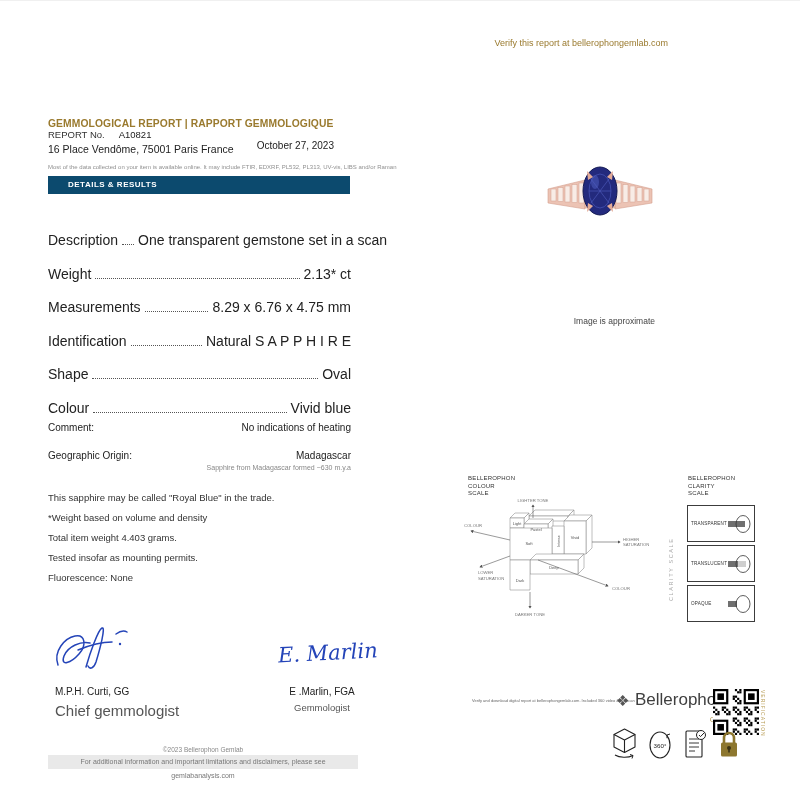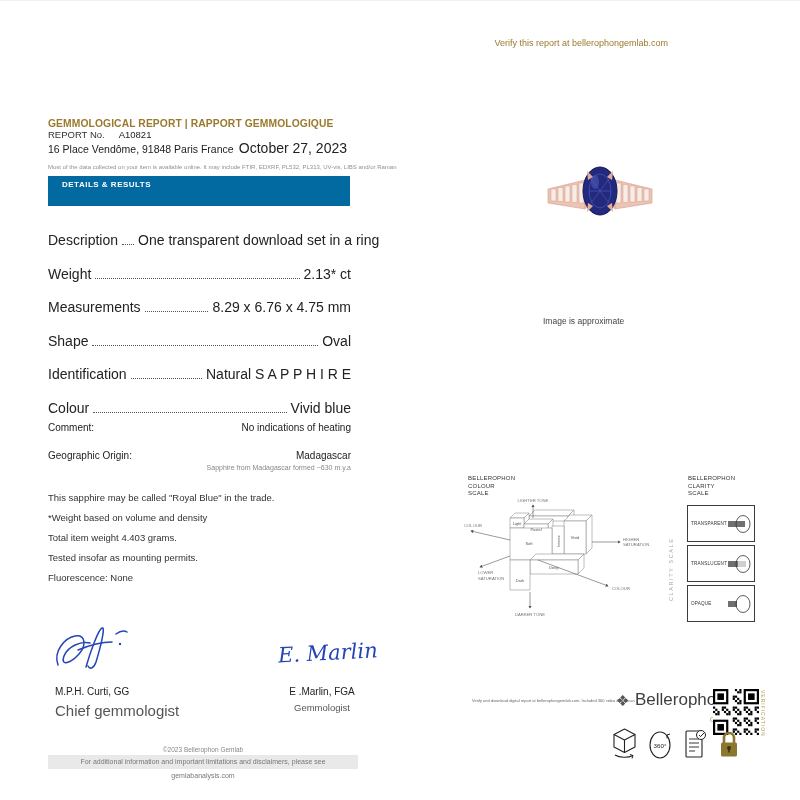--- a/index.html
+++ b/index.html
@@ -10,25 +10,25 @@
   
   .verify-top{top:37px;right:132px;font-size:9px;color:#9a7a2e;}
 
   
   .header{left:48px;top:117px;width:302px;}
   .h-row1{display:flex;justify-content:space-between;align-items:baseline;flex-direction:column;}
   .rpt-title{font-size:10.3px;font-weight:bold;color:#9a7a2e;letter-spacing:.1px;white-space:nowrap;}
   .repno{font-size:9.5px;color:#333;white-space:nowrap;}
   .repno .repval{margin-left:14px;color:#222;}
   .company{font-size:10.5px;margin-top:3px;}
-  .hdr-date{position:absolute;right:3px;top:22px;font-size:14px;color:#222;}
+  .hdr-date{position:absolute;right:16px;top:22px;font-size:10px;color:#222;}
   .address{font-size:10.5px;margin-top:3px;}
   .data-note{font-size:6px;color:#909090;margin-top:9px;white-space:nowrap;}
-  .section-bar{margin-top:6px;height:30px;line-height:17px;background:#0369a1;color:#fff;
-               font-size:8px;font-weight:bold;letter-spacing:.5px;padding-left:14px;}
+  .section-bar{margin-top:6px;height:18px;line-height:17px;background:#0c4a6e;color:#fff;
+               font-size:8px;font-weight:bold;letter-spacing:.5px;padding-left:20px;}
 
   
   .results{left:48px;top:231px;width:303px;}
   .frow{display:flex;align-items:baseline;font-size:14px;color:#222;margin-bottom:17.5px;}
   .frow .lbl{white-space:nowrap;}
   .frow .leader{flex:1;border-bottom:1.6px dotted #555;margin:0 4px 3px 4px;min-width:12px;}
   .frow .val{white-space:nowrap;text-align:right;}
   .grp-gap{margin-top:8px;}
 
   
@@ -43,21 +43,21 @@
   
   .sig-left-svg{left:50px;top:620px;}
   .sig-name-l{left:55px;top:685px;font-size:10px;color:#222;}
   .sig-title-l{left:55px;top:701px;font-size:15px;color:#555;}
   .sig-right-svg{left:272px;top:632px;}
   .sig-name-r{left:262px;top:685px;width:120px;text-align:center;font-size:10px;color:#222;}
   .sig-title-r{left:262px;top:701px;width:120px;text-align:center;font-size:9.5px;color:#555;}
 
   
   .ring{left:544px;top:150px;}
-  .photo-caption{left:543px;top:315px;width:112px;text-align:left;font-size:8.5px;color:#444;}
+  .photo-caption{left:543px;top:315px;width:112px;text-align:right;font-size:8.5px;color:#444;}
 
   
   .cs-title{left:468px;top:474px;font-size:6px;line-height:7.5px;color:#333;letter-spacing:.2px;}
   .cs-svg{left:458px;top:493px;}
 
   
   .cl-title{left:688px;top:474px;font-size:6px;line-height:7.5px;color:#333;letter-spacing:.2px;}
   .cl-side{left:668px;top:512px;height:112px;writing-mode:vertical-rl;transform:rotate(180deg);
            font-size:5.5px;letter-spacing:1.6px;color:#aaa;text-align:center;}
   .cl-rows{left:687px;top:504px;width:68px;}
@@ -86,50 +86,50 @@
 <div id="page">
 
   <div class="abs verify-top">Verify this report at bellerophongemlab.com</div>
 
   <div class="abs header">
     <div class="h-row1">
       <span class="rpt-title">GEMMOLOGICAL REPORT | RAPPORT GEMMOLOGIQUE</span>
       <span class="repno"><span>REPORT No.</span><span class="repval">A10821</span></span>
     </div>
     <div class="hdr-date">October 27, 2023</div>
-    <div class="address">16 Place Vendôme, 91848 Paris France</div>
+    <div class="address">16 Place Vendôme, 75001 Paris France</div>
     <div class="data-note">Most of the data collected on your item is available online. It may include FTIR, EDXRF, PL532, PL313, UV-vis, LIBS and/or Raman</div>
     <div class="section-bar">DETAILS &amp; RESULTS</div>
   </div>
 
   <div class="abs results">
     <div class="frow">
       <span class="lbl">Description</span>
         <span class="leader"></span>
-        <span class="val">One transparent download set in a ring</span>
+        <span class="val">One transparent gemstone set in a scan</span>
     </div>
     <div class="frow">
       <span class="lbl">Weight</span>
         <span class="leader"></span>
         <span class="val">2.13* ct</span>
     </div>
     <div class="frow">
       <span class="lbl">Measurements</span>
         <span class="leader"></span>
         <span class="val">8.29 x 6.76 x 4.75 mm</span>
     </div>
+    <div class="frow grp-gap">
+      <span class="lbl">Identification</span>
+        <span class="leader"></span>
+        <span class="val">Natural  S A P P H I R E</span>
+    </div>
     <div class="frow">
       <span class="lbl">Shape</span>
         <span class="leader"></span>
         <span class="val">Oval</span>
-    </div>
-    <div class="frow grp-gap">
-      <span class="lbl">Identification</span>
-        <span class="leader"></span>
-        <span class="val">Natural  S A P P H I R E</span>
     </div>
     <div class="frow">
       <span class="lbl">Colour</span>
         <span class="leader"></span>
         <span class="val">Vivid blue</span>
     </div>
   </div>
 
   <div class="abs comment-blk">
     <div class="crow">

